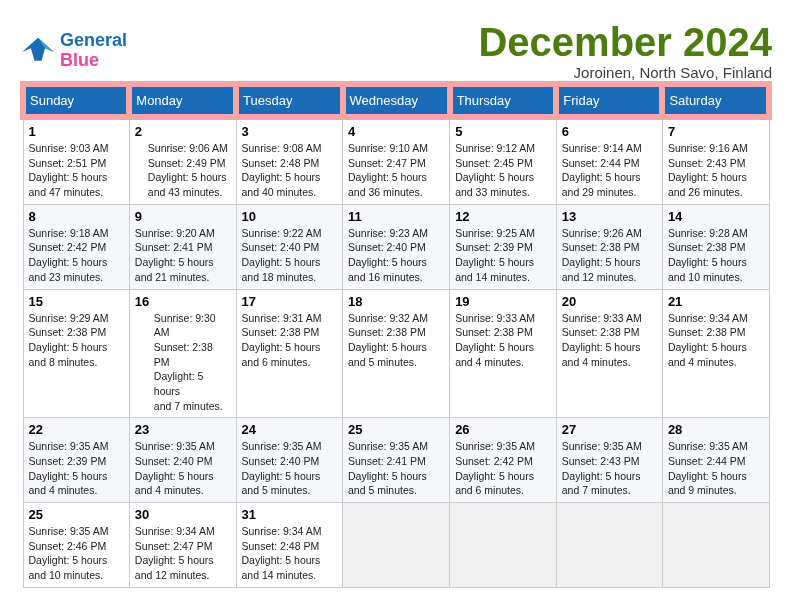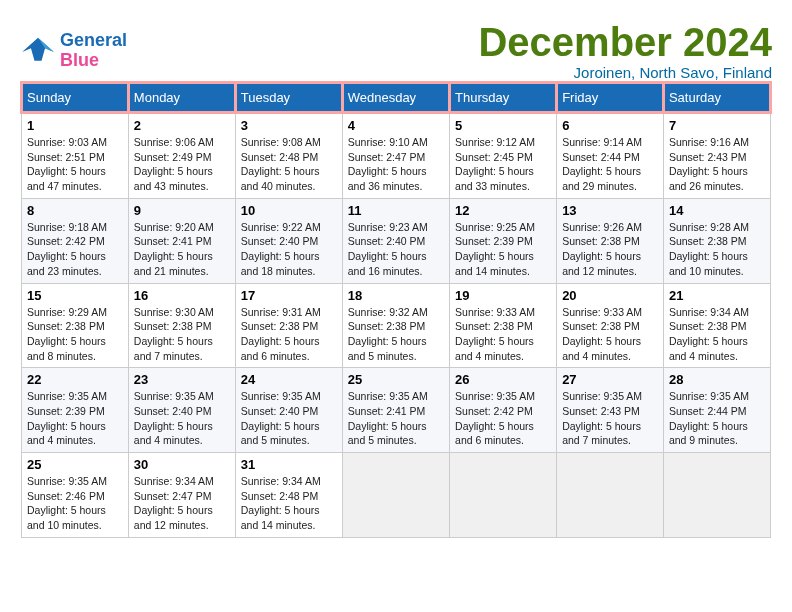--- a/index.html
+++ b/index.html
@@ -37,35 +37,35 @@
       text-align: right;
     }
     .month-title {
       font-size: 40px;
       font-weight: bold;
       color: #4d7c0f;
       line-height: 1.1;
     }
     .subtitle {
       font-size: 15px;
-      color: #0369a1;
+      color: #404040;
     }
     .calendar {
       width: 100%;
       border-collapse: collapse;
       font-size: 11px;
     }
     .calendar th {
       background-color: #1a6bb5;
       color: #fff;
       padding: 6px 4px;
       text-align: left;
       font-size: 13px;
       font-weight: normal;
-      border: 3px solid #fca5a5;
+      border: 6px solid #fca5a5;
     }
     .calendar td {
       border: 1px solid #ccc;
       padding: 4px 5px;
       vertical-align: top;
       width: 108px;
       min-height: 80px;
       background: #fff;
     }
     .calendar tr:nth-child(even) td {
@@ -122,21 +122,21 @@
   <tr>
         <td>
           <span class="day-number">1</span>
           <div class="day-info" style="white-space: pre-line;">Sunrise: 9:03 AM
 Sunset: 2:51 PM
 Daylight: 5 hours
 and 47 minutes.</div>
         </td>
         <td>
           <span class="day-number">2</span>
-          <div class="day-info" style="white-space: pre-line;">Sunrise: 9:06 AM
+          <div class="day-info" style="white-space: pre-line; margin-left: 13px;">Sunrise: 9:06 AM
 Sunset: 2:49 PM
 Daylight: 5 hours
 and 43 minutes.</div>
         </td>
         <td>
           <span class="day-number">3</span>
           <div class="day-info" style="white-space: pre-line;">Sunrise: 9:08 AM
 Sunset: 2:48 PM
 Daylight: 5 hours
 and 40 minutes.</div>
@@ -224,21 +224,21 @@
       <tr>
         <td>
           <span class="day-number">15</span>
           <div class="day-info" style="white-space: pre-line;">Sunrise: 9:29 AM
 Sunset: 2:38 PM
 Daylight: 5 hours
 and 8 minutes.</div>
         </td>
         <td>
           <span class="day-number">16</span>
-          <div class="day-info" style="white-space: pre-line;">Sunrise: 9:30 AM
+          <div class="day-info" style="white-space: pre-line; margin-left: 19px;">Sunrise: 9:30 AM
 Sunset: 2:38 PM
 Daylight: 5 hours
 and 7 minutes.</div>
         </td>
         <td>
           <span class="day-number">17</span>
           <div class="day-info" style="white-space: pre-line;">Sunrise: 9:31 AM
 Sunset: 2:38 PM
 Daylight: 5 hours
 and 6 minutes.</div>

